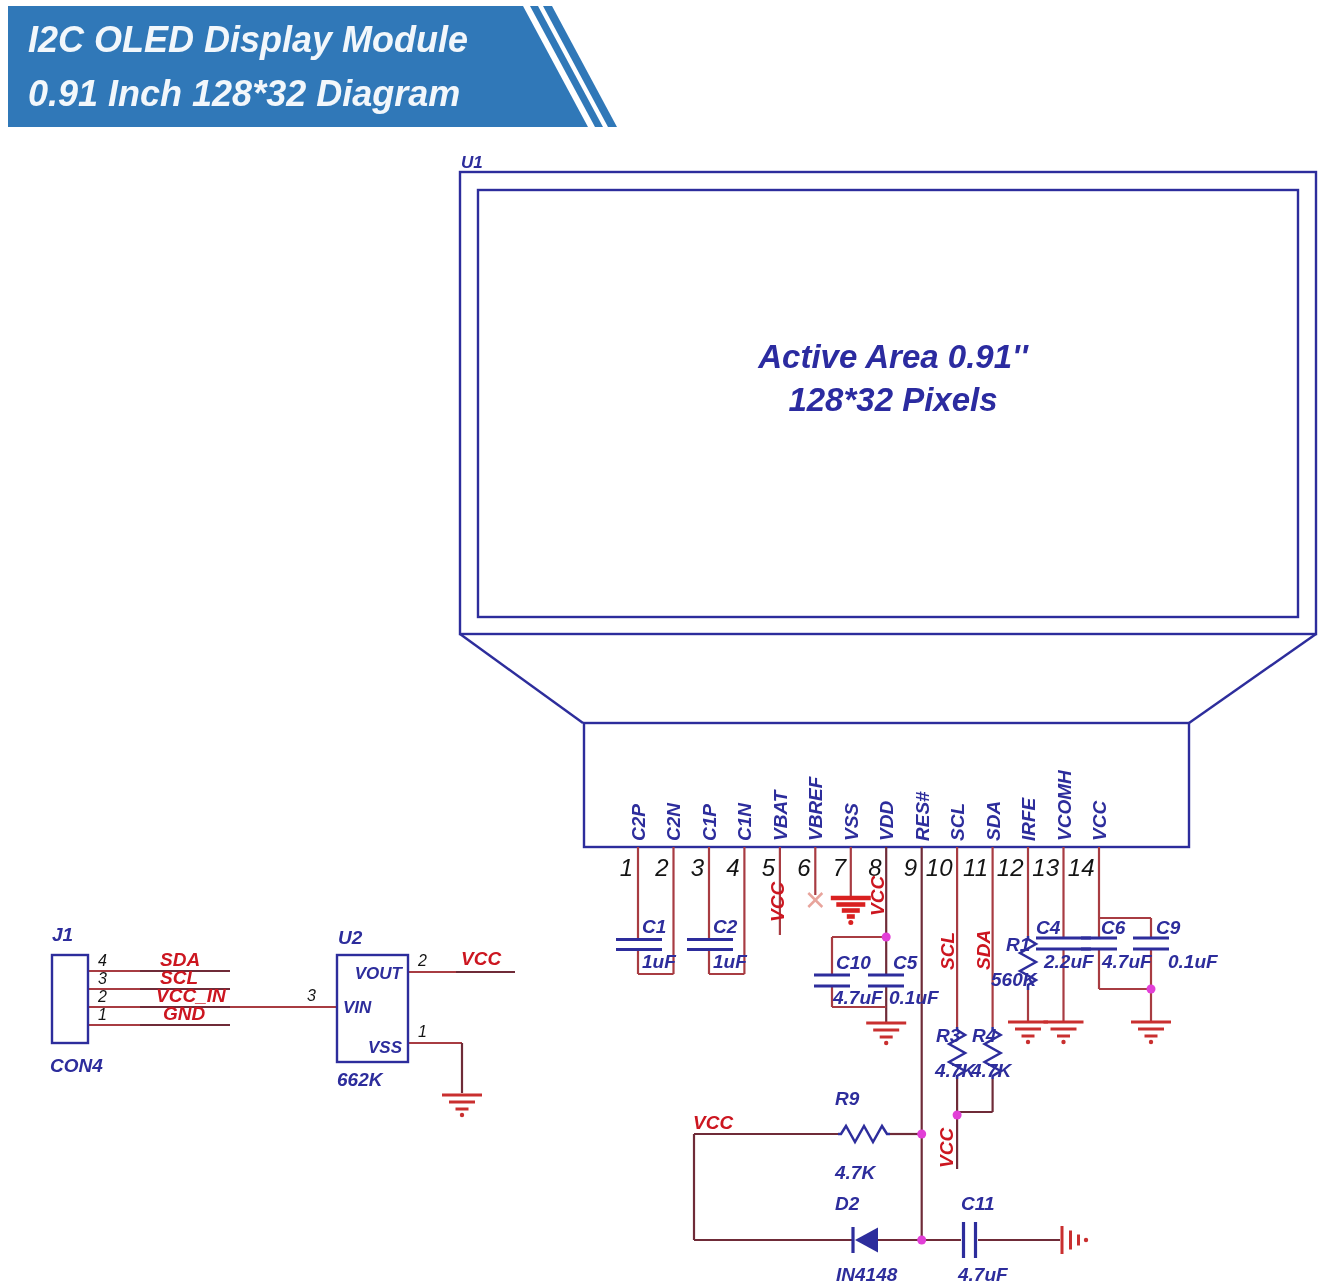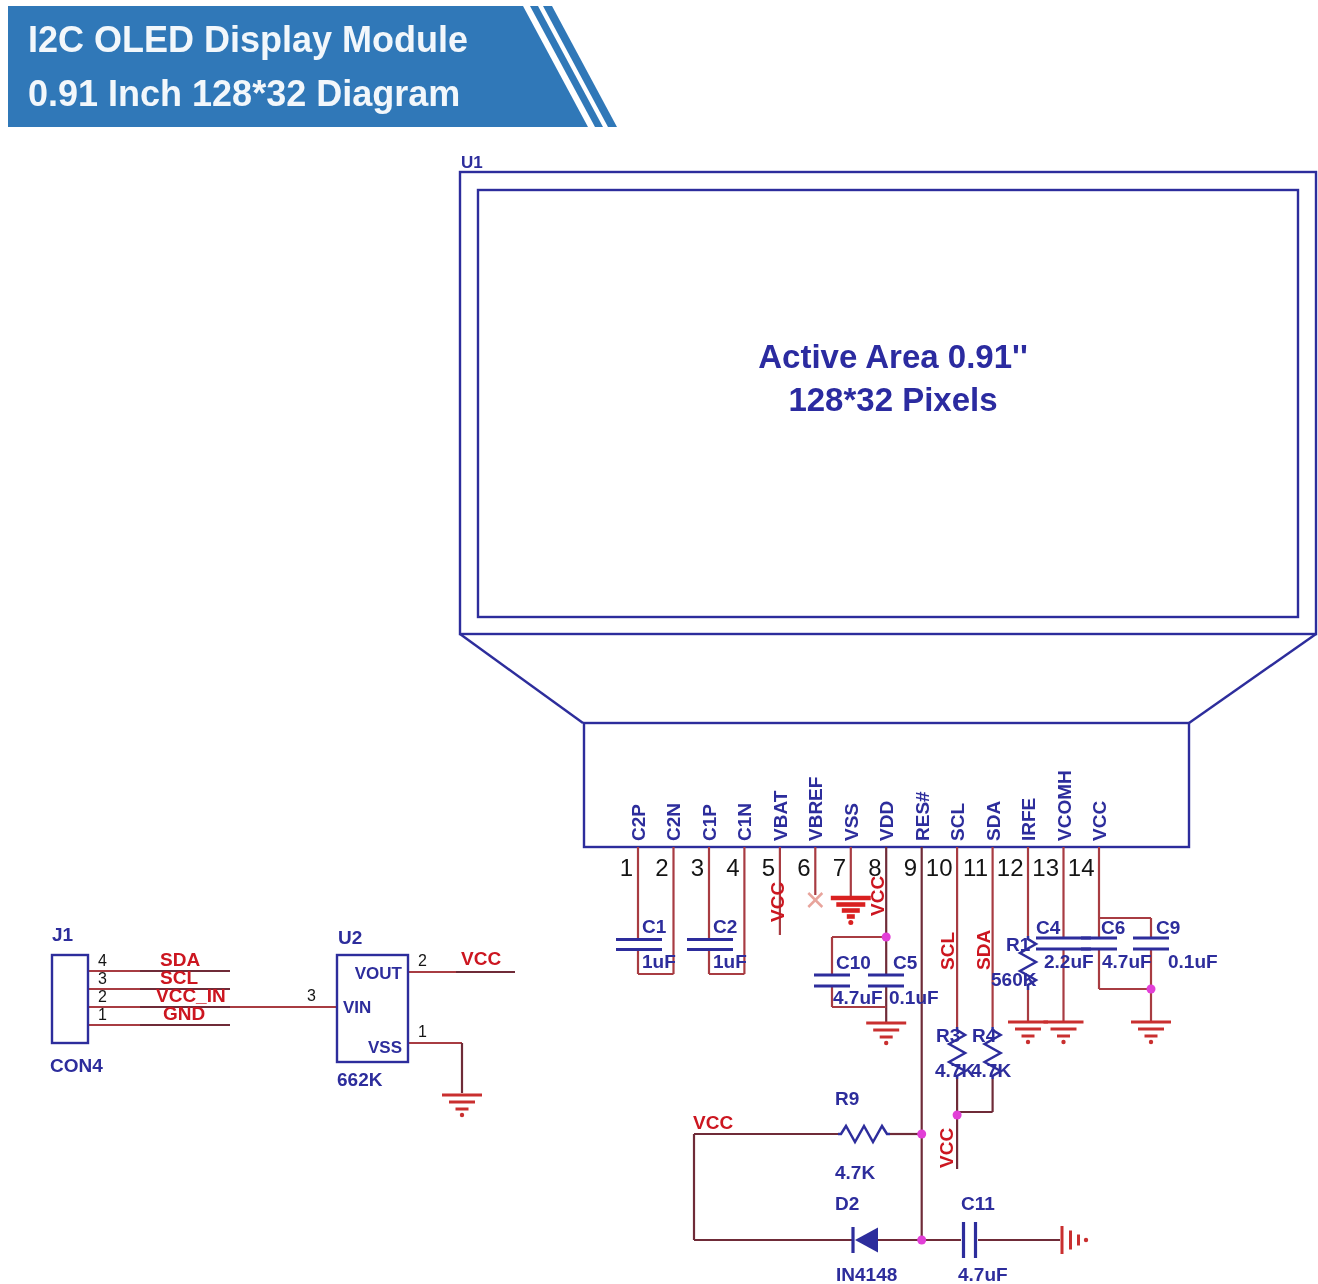--- a/index.html
+++ b/index.html
@@ -1,16 +1,16 @@
 <!DOCTYPE html>
 <html><head>
 <meta charset="utf-8">
 <style>
   html,body{margin:0;padding:0;background:#ffffff;}
-  .stage{position:relative;width:1318px;height:1284px;background:#ffffff;overflow:hidden;}
+  .stage{position:relative;width:1318px;height:1284px;background:#ffffff;overflow:hidden;font-style:italic;}
   svg{font-family:"Liberation Sans", sans-serif;}
   .banner-text{fill:#f2f7fb;font-size:36px;font-weight:700;}
   .navy-fill{fill:#2d2d9c;}
   .ref-t{fill:#2d2d9c;font-size:19px;font-weight:700;}
   .ref-s{fill:#2d2d9c;font-size:17px;font-weight:700;}
   .big-t{fill:#2b2ba0;font-size:33px;font-weight:700;}
   .pin-name{fill:#2d2d9c;font-size:19px;font-weight:700;}
   .pin-num{fill:#141414;font-size:24px;font-weight:400;}
   .small-num{fill:#141414;font-size:16px;font-weight:400;}
   .net-t{fill:#cc1620;font-size:19px;font-weight:700;}

